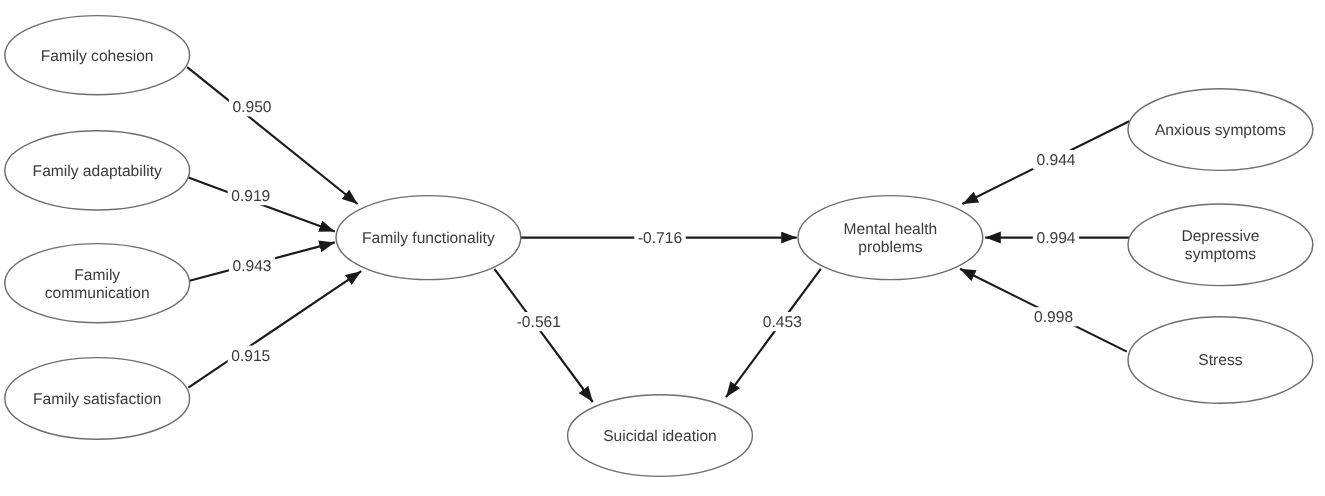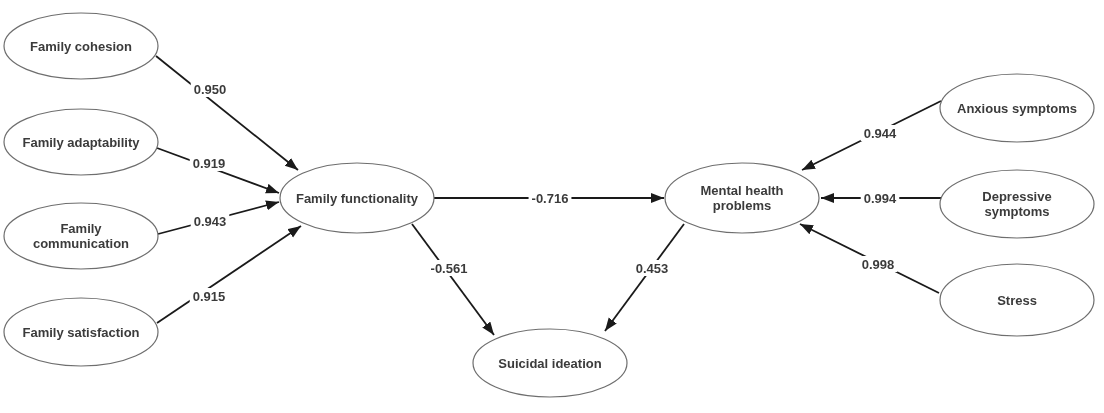--- a/index.html
+++ b/index.html
@@ -7,21 +7,20 @@
     padding: 0;
     background: #ffffff;
   }
   #diagram-wrap {
     position: relative;
     width: 1104px;
     height: 413px;
     background: #ffffff;
     overflow: hidden;
     font-family: "Liberation Sans", sans-serif;
-    font-weight: bold;
   }
   #diagram-svg {
     position: absolute;
     left: 0;
     top: 0;
   }
   .node-ellipse {
     fill: #ffffff;
   }
   .node-label, .edge-label {

